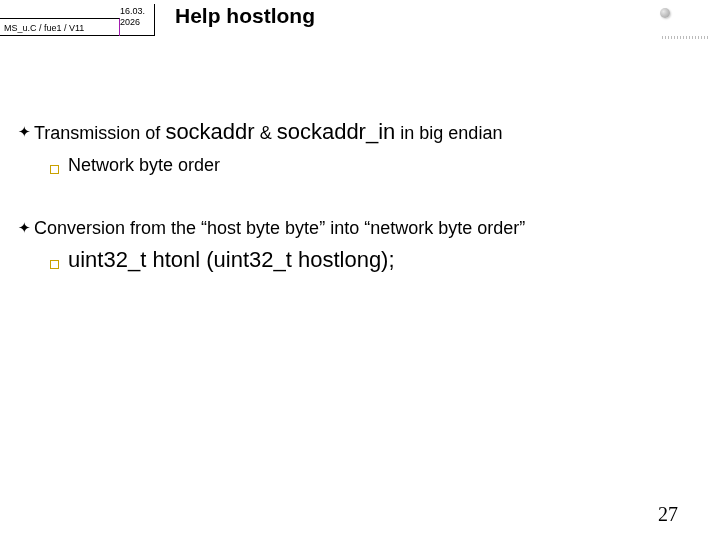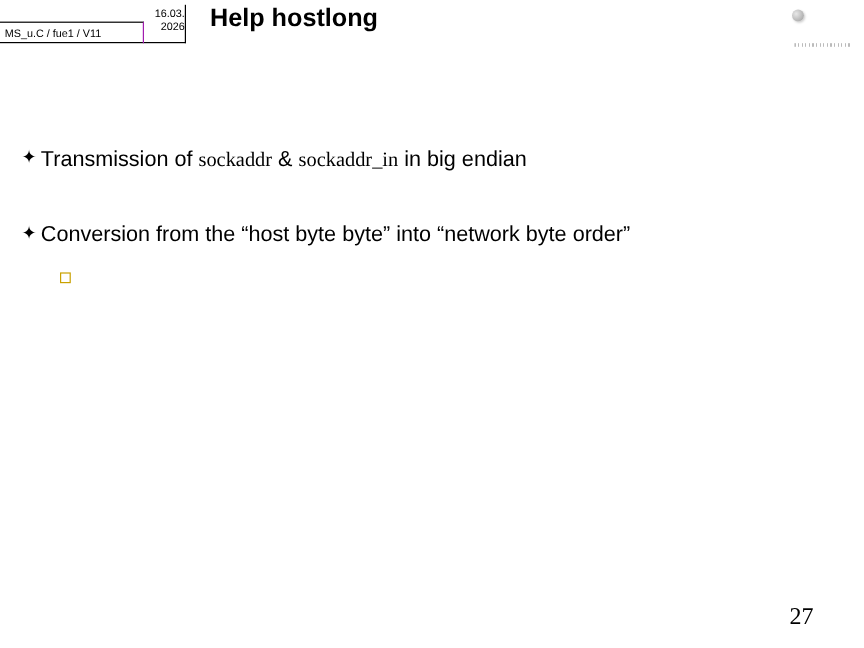--- a/index.html
+++ b/index.html
@@ -39,21 +39,21 @@
     box-sizing: border-box;
     white-space: nowrap;
   }
   .header-date {
     position: absolute;
     left: 120px;
     top: 2px;
     width: 34px;
     font-size: 9px;
     line-height: 11px;
-    text-align: right;
+    text-align: left;
   }
   .title {
     position: absolute;
     top: 4px;
     left: 175px;
     font-family: Verdana, Arial, sans-serif;
     font-weight: bold;
     font-size: 21px;
   }
   .dot-deco {
@@ -111,22 +111,22 @@
     margin-top: 3px;
   }
   .y-square {
     display: inline-block;
     width: 9px;
     height: 9px;
     border: 1.5px solid #c9a100;
     box-sizing: border-box;
   }
   .mono {
-    font-family: Liberation Serif, serif;
-    font-size: 17px;
+    font-family: Liberation Sans, sans-serif;
+    font-size: 22px;
   }
   .page-num {
     position: absolute;
     bottom: 14px;
     right: 42px;
     font-size: 20px;
     font-family: "Times New Roman", serif;
     margin-top: 17px;
   }
   .gap { height: 30px; }
@@ -149,28 +149,33 @@
 
 <div class="body">
 
   <div class="bullet-row">
     <span class="z-bullet">✦</span>
     <span class="bullet-text">
       <span>Transmission of </span><span class="mono">sockaddr</span><span> &amp; </span><span class="mono">sockaddr_in</span><span> in big endian</span>
     </span>
   </div>
 
+  <div class="sub-row">
+    <span class="y-bullet"><span class="y-square"></span></span>
+    <span>Network byte order</span>
+  </div>
 
   <div class="gap"></div>
 
   <div class="bullet-row">
     <span class="z-bullet">✦</span>
     <span class="bullet-text">Conversion from the “host byte byte” into “network byte order”</span>
   </div>
 
   <div class="sub-row">
     <span class="y-bullet"><span class="y-square"></span></span>
+    <span class="mono">uint32_t htonl (uint32_t hostlong);</span>
   </div>
 
 
 </div>
 
 <div class="page-num">27</div>
 
 </body></html>

